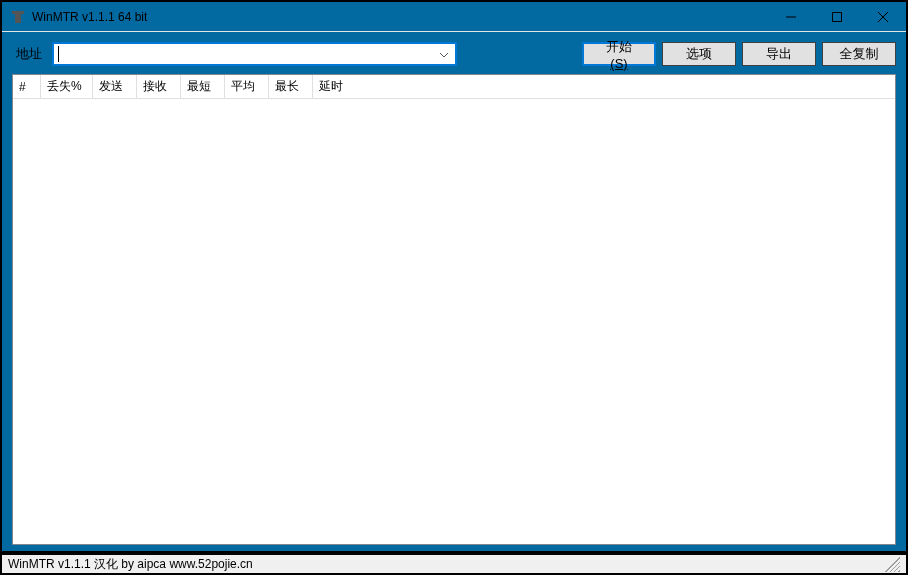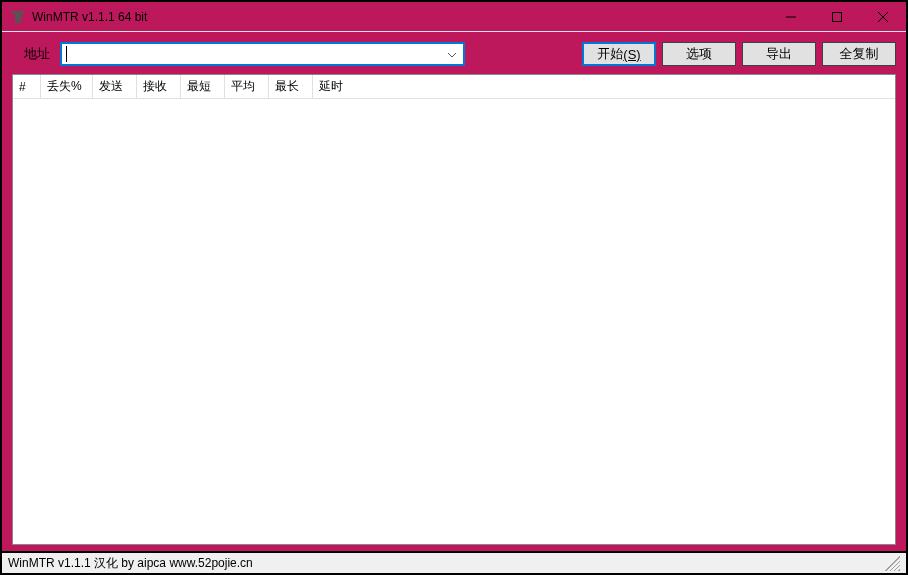--- a/index.html
+++ b/index.html
@@ -1,71 +1,71 @@
 <!DOCTYPE html>
 <html><head>
 <meta charset="utf-8">
 <style>
 * { box-sizing: border-box; margin: 0; padding: 0; font-family: "Microsoft YaHei", "Segoe UI", sans-serif; }
 html, body { width: 908px; height: 575px; background: #000; }
 .window {
   width: 906px; height: 573px; margin: 1px;
-  background: #be185d; border: 1px solid #000;
+  background: #0369a1; border: 1px solid #000;
   display: flex; flex-direction: column;
   position: relative;
   justify-content: space-between;
 }
 .titlebar {
   height: 30px; display: flex; align-items: center;
   padding-left: 8px; font-size: 12px; color: #000;
   border-bottom: 1px solid #e5e5e5;
 }
 .titlebar .icon { width: 16px; height: 16px; margin-right: 6px; display: inline-flex; }
 .titlebar .title { flex: 1; }
 .win-controls { display: flex; }
 .win-btn { width: 46px; height: 30px; display: flex; align-items: center; justify-content: center; }
 .toolbar {
-  padding: 10px 10px 8px 22px; display: flex; align-items: center; gap: 6px;
+  padding: 10px 10px 8px 14px; display: flex; align-items: center; gap: 6px;
 }
 .addr-label { font-size: 13px; margin-right: 4px; }
 .combo {
   flex: 0 0 405px; height: 24px; border: 2px solid #0078d7;
   display: flex; align-items: center; padding: 0 2px 0 4px; background: #fff;
   position: relative;
 }
 .combo input {
   flex: 1; border: none; outline: none; font-size: 12px; height: 18px;
 }
 .combo .caret { font-size: 10px; color: #555; padding: 0 4px; cursor: pointer; }
 .spacer { flex: 1; }
 .btn {
   min-width: 74px; height: 24px; font-size: 13px;
   background: #e1e1e1; border: 1px solid #404040;
   display: flex; align-items: center; justify-content: center;
   padding: 0 10px; cursor: pointer;
 }
-.btn.primary { border: 2px solid #0078d7; }
+.btn.primary { border: 2px solid #0078d7; flex-direction: column; }
 .btn .uline { text-decoration: underline; }
 .grid-wrap {
   flex: 1; margin: 0 10px 6px 10px; border: 1px solid #828790;
   background: #fff; display: flex; flex-direction: column;
 }
 .grid-header {
   display: flex; height: 24px; border-bottom: 1px solid #e0e0e0;
   font-size: 12px; color: #000; background: #fff;
 }
 .grid-header .col {
   border-right: 1px solid #e0e0e0; display: flex; align-items: center;
   padding: 0 6px; overflow: hidden; white-space: nowrap;
 }
 .grid-header .col.last { border-right: none; }
 .grid-body { flex: 1; background: #fff; position: relative; }
 .statusbar {
   height: 22px; display: flex; align-items: center; padding: 0 6px;
-  font-size: 12px; color: #000; border-top: 2px solid #000000;
+  font-size: 12px; color: #000; border-top: 4px solid #000000;
   background: #f0f0f0;
 }
 .statusbar .grip {
   margin-left: auto; width: 16px; height: 16px;
   background: repeating-linear-gradient(135deg, #a0a0a0 0 1px, transparent 1px 3px);
   clip-path: polygon(100% 0, 100% 100%, 0 100%);
 }
 .cursor-bar { width: 1px; height: 16px; background: #000; animation: blink 1s steps(1) infinite; }
 @keyframes blink { 50% { opacity: 0; } }
 </style>

